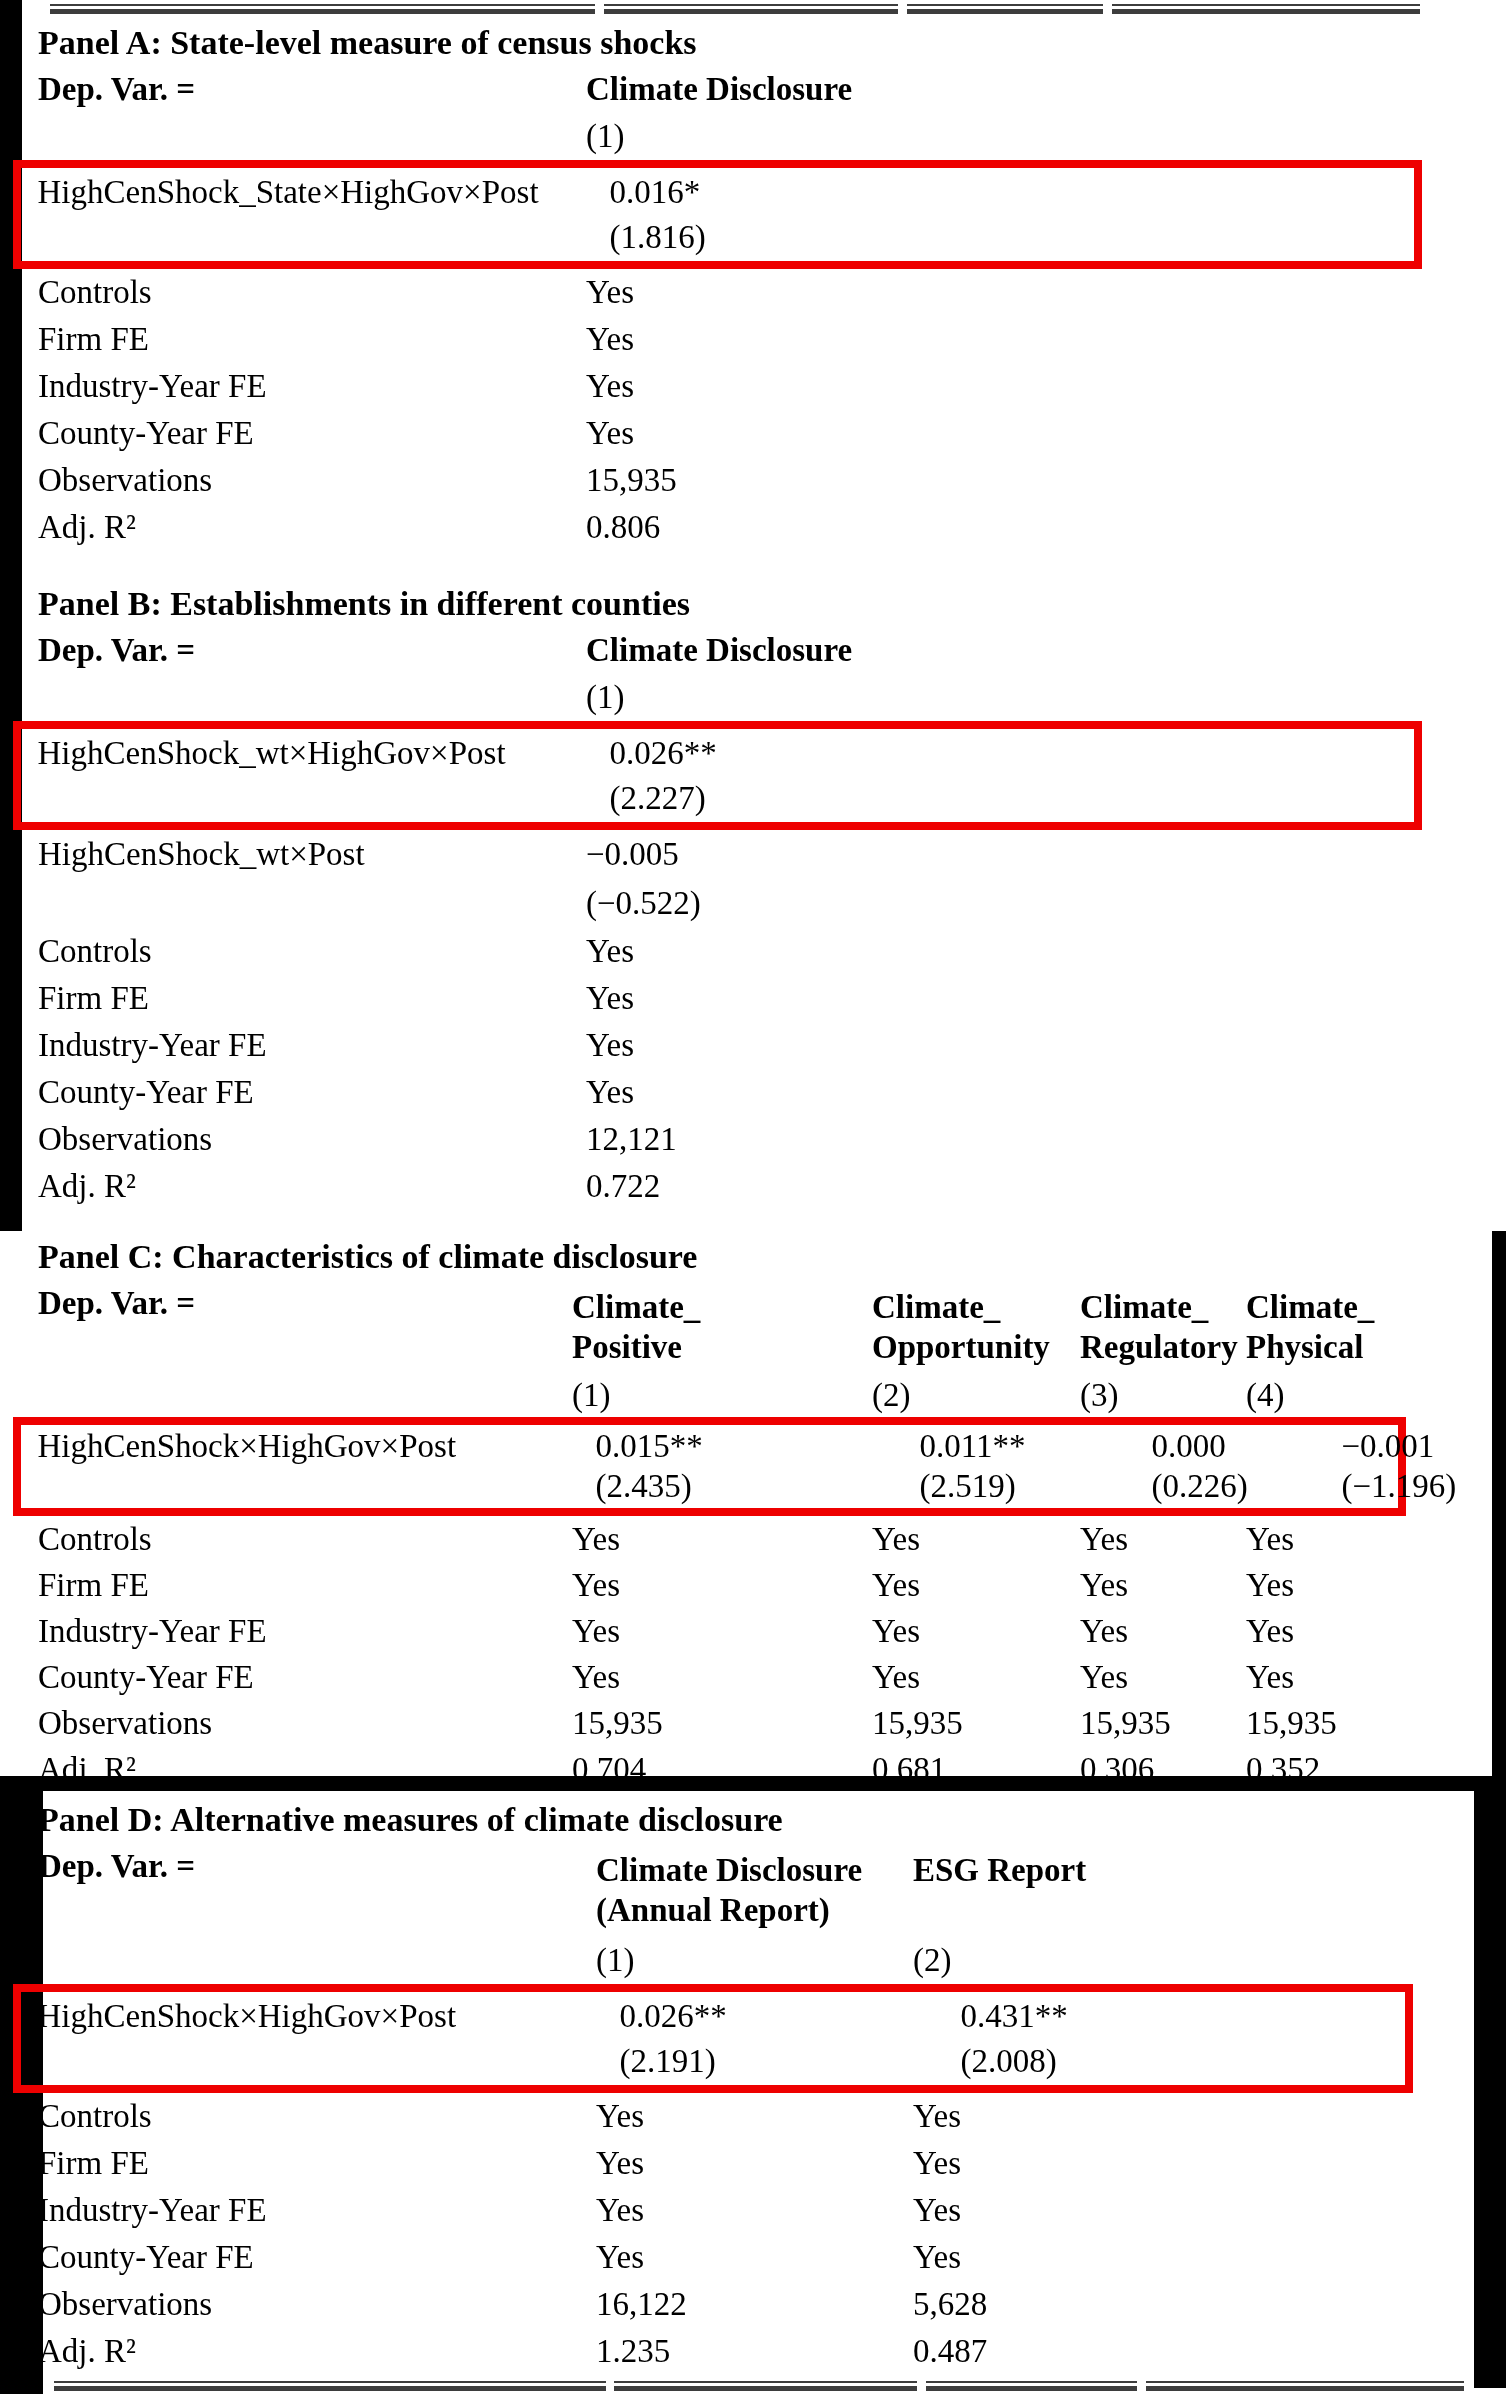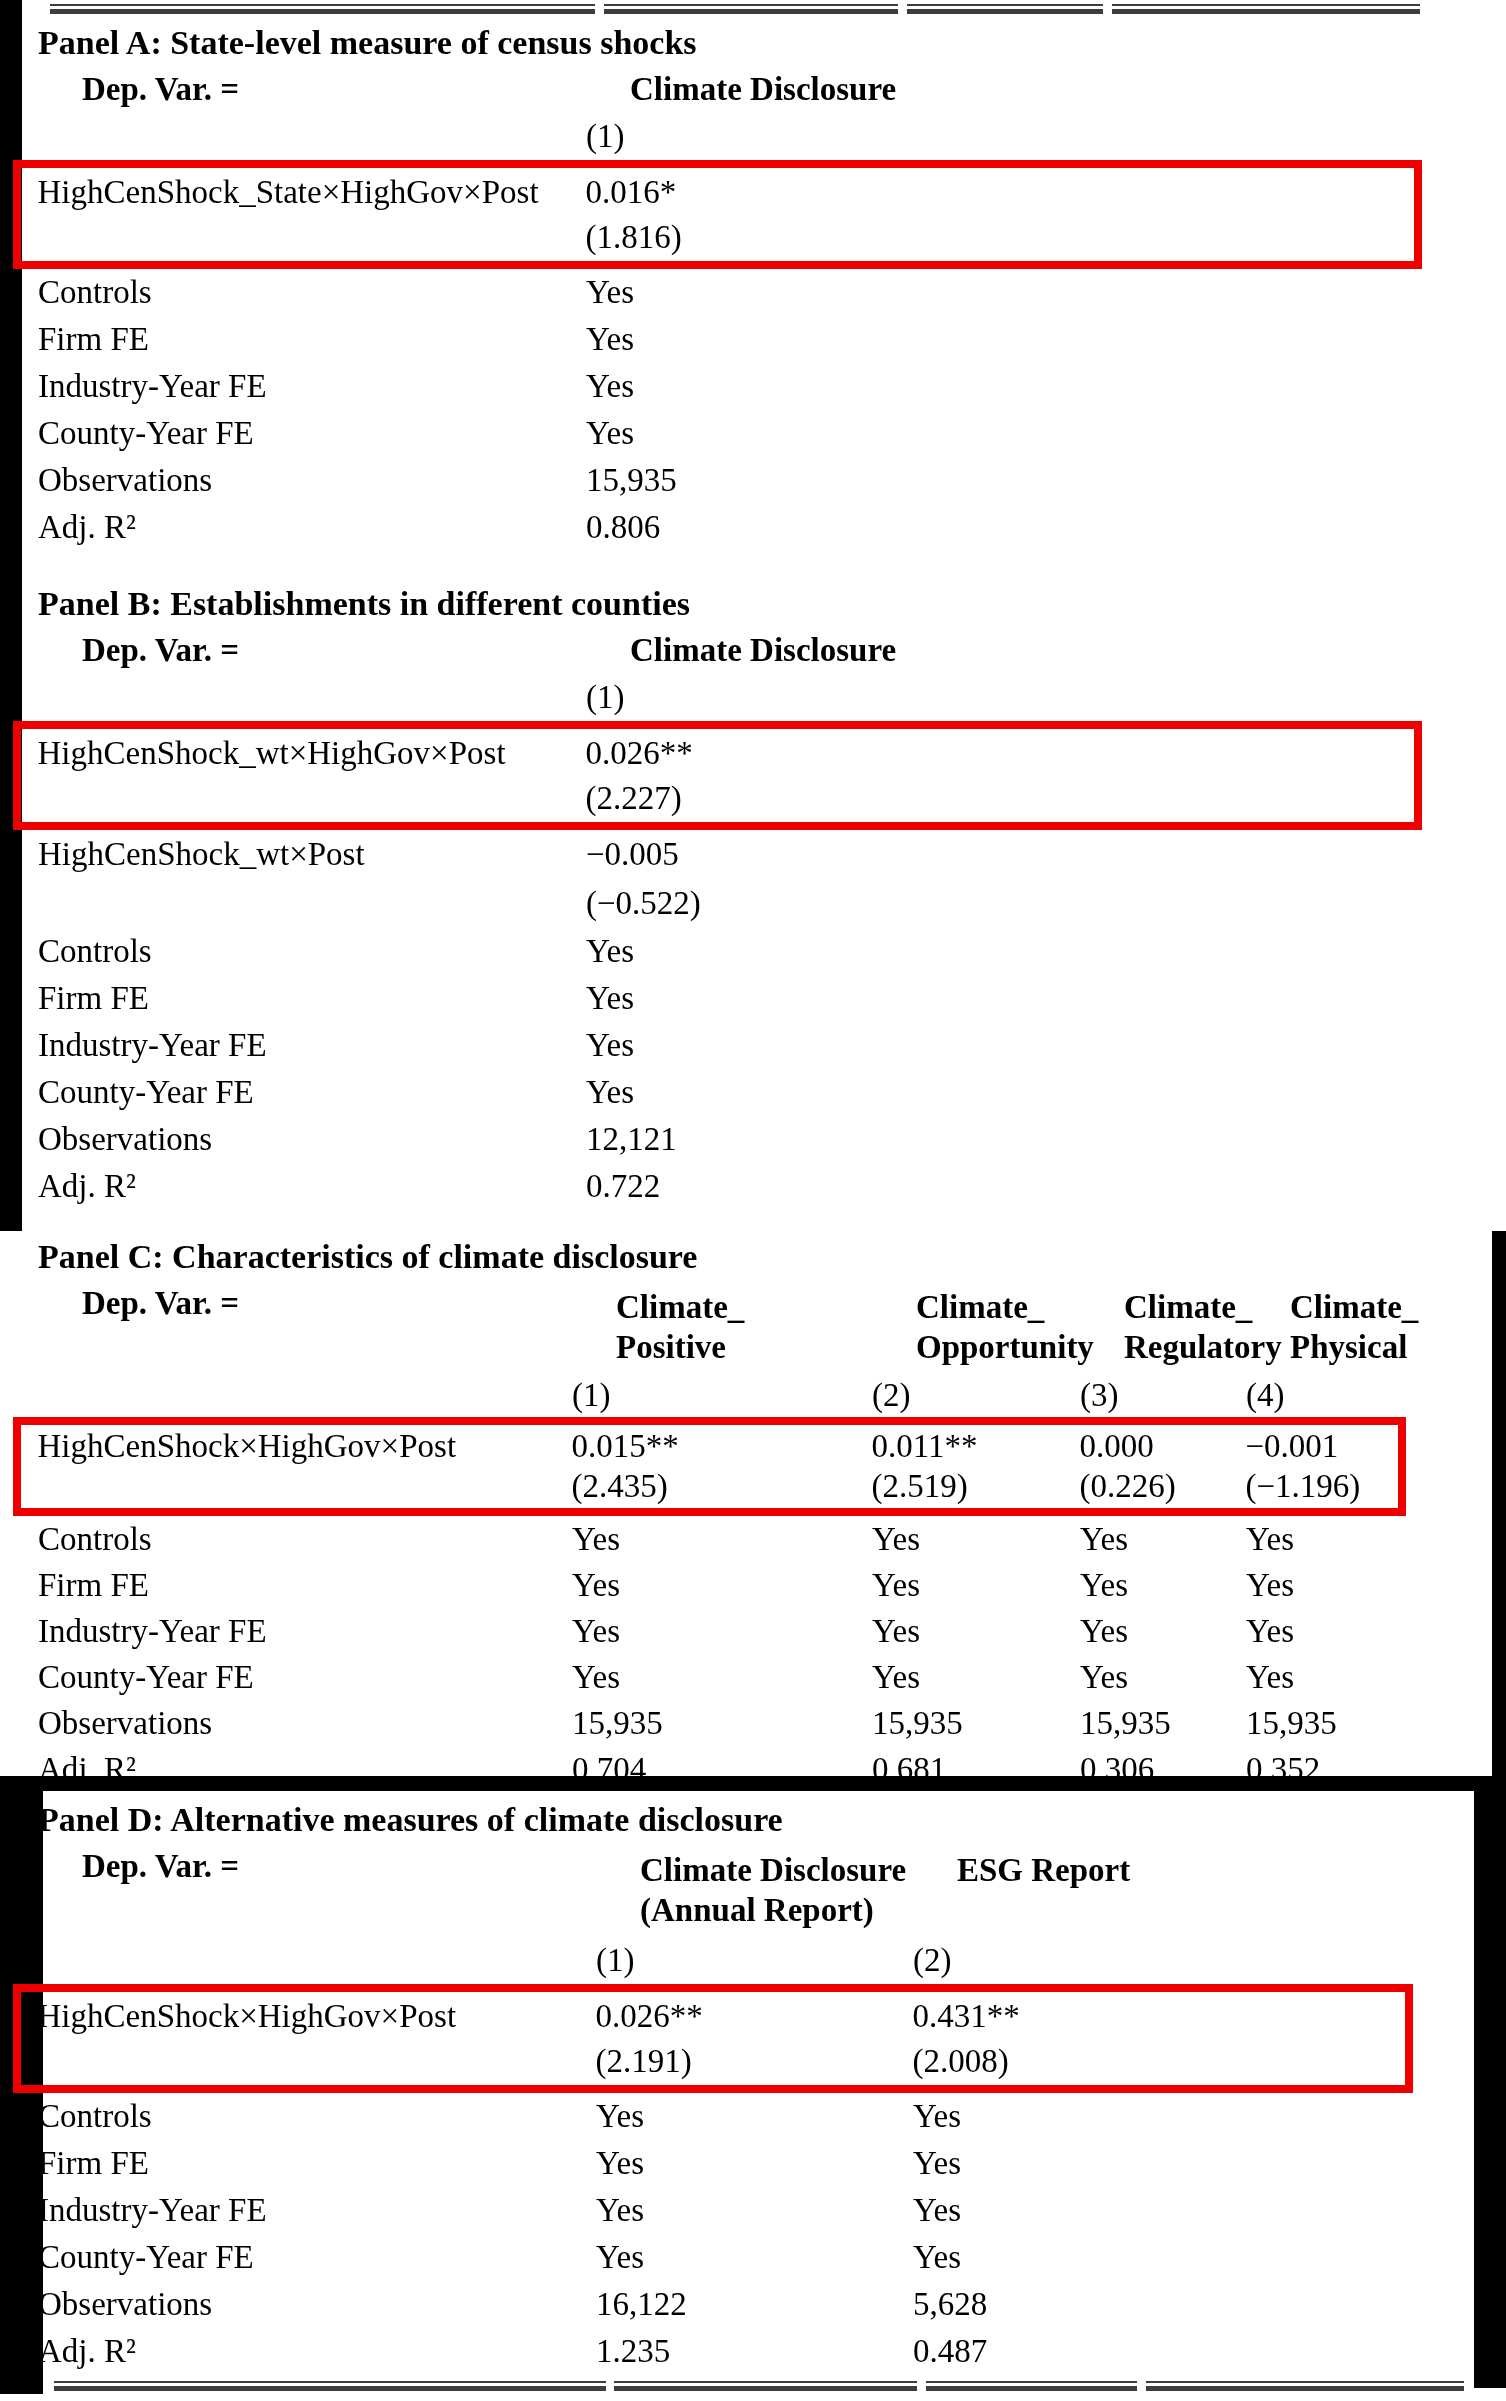--- a/index.html
+++ b/index.html
@@ -22,30 +22,30 @@
   .panel-title{height:47px;display:flex;align-items:center;font-weight:bold;font-size:34px;}
   .row{display:flex;align-items:center;height:47px;}
   .lbl{flex:0 0 auto;}
   .p-a .lbl,.p-b .lbl{width:548px;}
   .p-c .lbl{width:534px;}
   .p-d .lbl{width:558px;}
   .val{flex:0 0 auto;}
   .p-a .val,.p-b .val{width:347px;}
   .p-c .val1{width:300px;} .p-c .val2{width:208px;} .p-c .val3{width:166px;} .p-c .val4{width:174px;}
   .p-d .val1{width:317px;} .p-d .val2{width:261px;}
-  .header-row{font-weight:bold;margin-left:44px;}
+  .header-row{font-weight:bold;}
   .p-c .header-row,.p-d .header-row{height:87px;align-items:flex-start;padding-top:7px;}
   .p-c .header-row .colhead div,.p-d .header-row .colhead div{line-height:40px;}
   .p-c .nums-row{height:43px;}
   .hl-box{border:8.7px solid #ee0000;box-sizing:border-box;margin-left:-25px;
           padding:1.7px 0 1.7px 16.5px;background:transparent;position:relative;z-index:4;}
   .p-a .hl-box,.p-b .hl-box{width:1409px;}
   .p-c .hl-box{width:1393px;}
   .p-d .hl-box{width:1400px;}
-  .hl-box .row{height:45px;}
+  .hl-box .row{height:45px;gap:24px;}
   .p-c .hl-box .row{height:40px;}
   .extra-coefs .row{height:49px;}
   .p-c .info-rows .row{height:46px;}
 </style>
 </head>
 <body>
 
 <div class="black bar-left-ab"></div>
 <div class="black bar-left-d"></div>
 <div class="black bar-right-c"></div>

